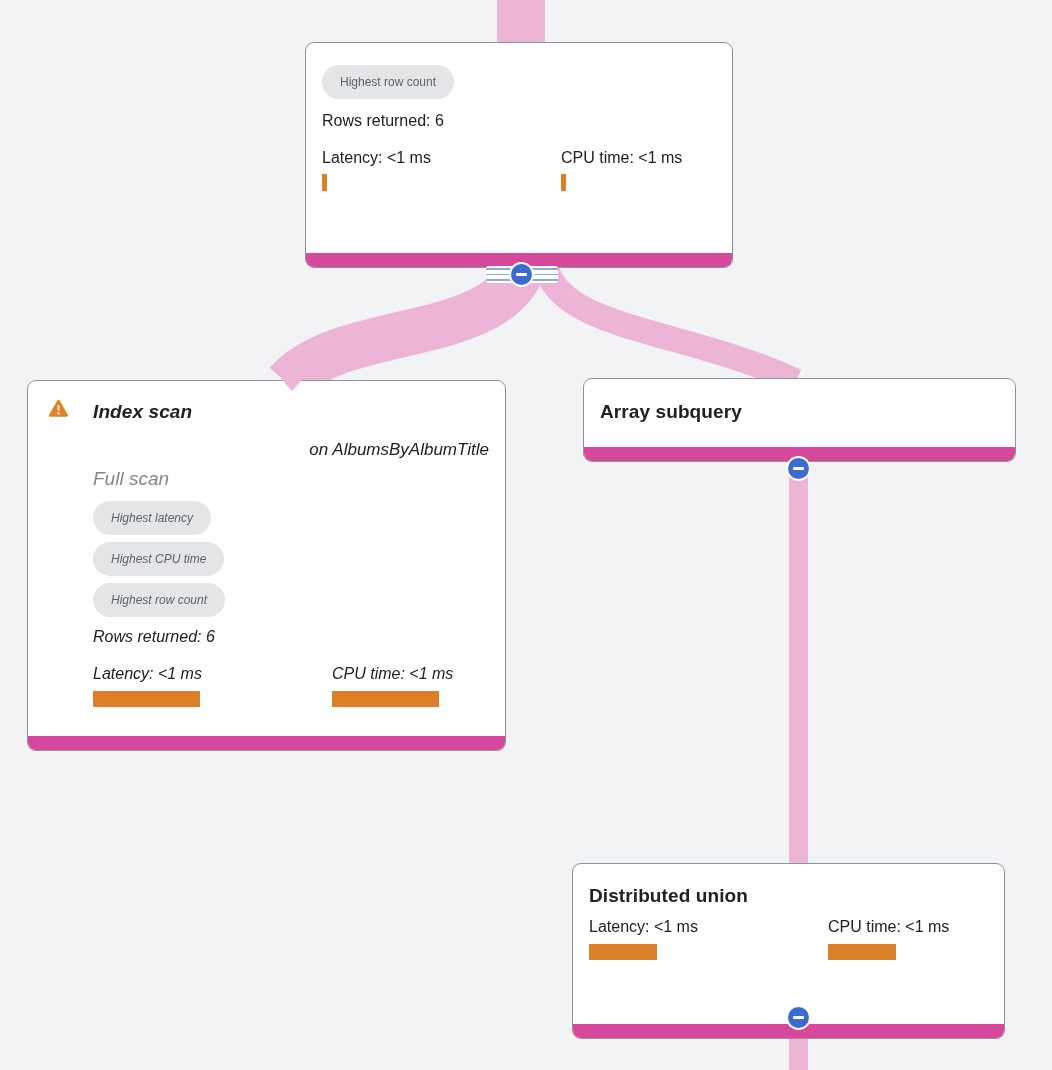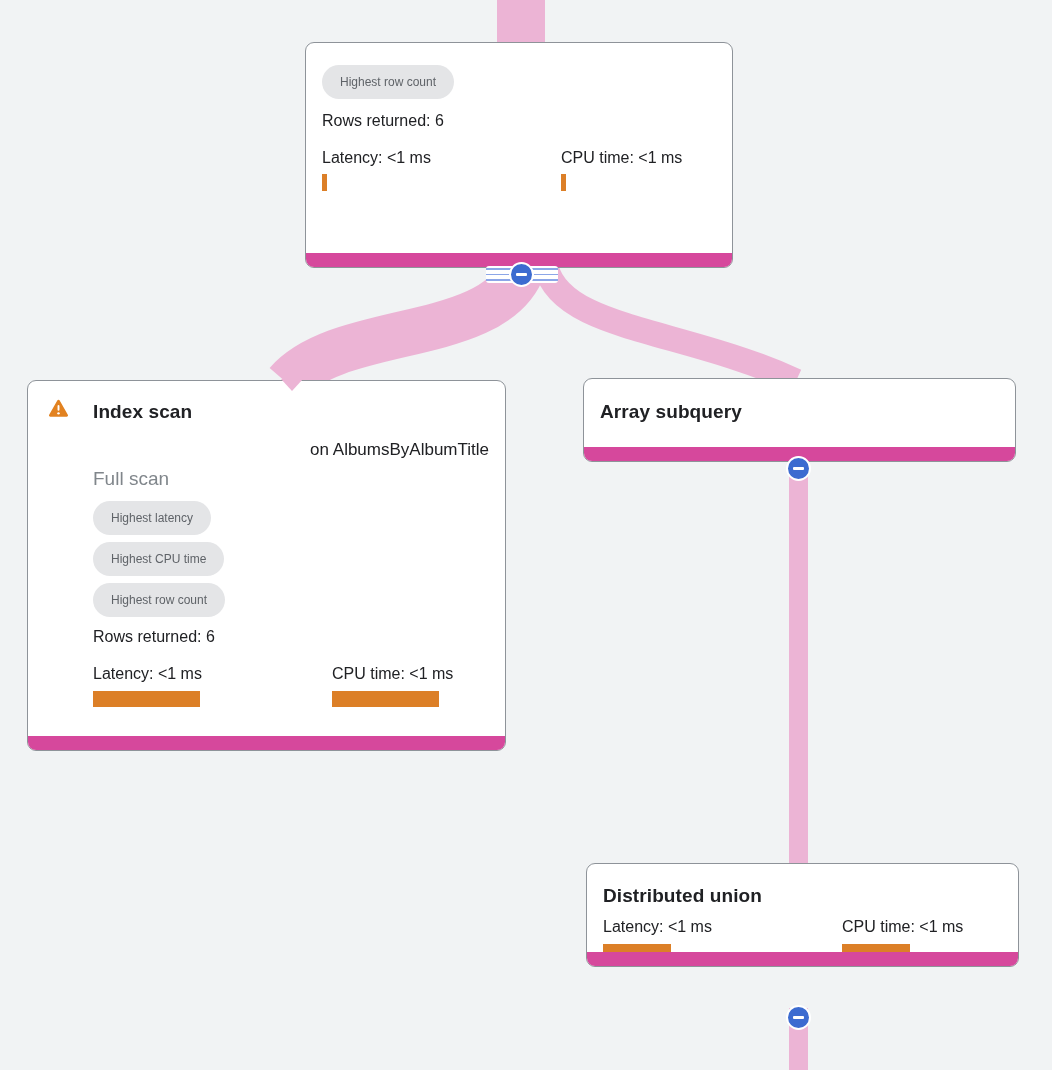--- a/index.html
+++ b/index.html
@@ -51,21 +51,21 @@
   .metric-label { font-size: 16px; line-height: 22px; color: var(--text-primary); }
   .bar { background: var(--bar-orange); height: 16px; margin-top: 6px; }
   .bar.tick { height: 17px; margin-top: 5px; }
 
   
   .n-serialize .node-title { margin-top: 6px; }
   .n-serialize .pill-wrap { margin-top: 10px; }
   .n-serialize .rows-line { margin-top: 11px; }
   .n-serialize .metrics { margin-top: 15px; }
 
-  .n-index { padding: 14px 16px 0 20px; }
+  .n-index { padding: 14px 16px 0 20px; font-style: italic; }
   .n-index .head { display: flex; align-items: flex-start; }
   .n-index .warn { flex: none; margin-top: 4px; width: 21px; }
   .n-index .node-title { margin-left: 24px; margin-top: 4px; }
   .n-index .body { margin-left: 45px; }
   .n-index .pill-wrap { margin-top: 10px; }
   .n-index .rows-line { margin-top: 9px; }
   .n-index .metrics { margin-top: 15px; }
 
   .n-array .node-title { margin-top: 8px; }
 
@@ -160,21 +160,21 @@
     <div class="node-strip"></div>
   </div>
 
   <div class="node n-array" style="left:583px; top:378px; width:433px; height:84px;">
     <div class="node-pad">
       <div class="node-title">Array subquery</div>
     </div>
     <div class="node-strip"></div>
   </div>
 
-  <div class="node n-dist" style="left:586px; top:863px; width:433px; height:104px;">
+  <div class="node n-dist" style="left:572px; top:863px; width:433px; height:176px;">
     <div class="node-pad">
       <div class="node-title">Distributed union</div>
       <div class="metrics">
         <div class="metric-col1">
           <div class="metric-label">Latency: &lt;1 ms</div>
           <div class="bar" style="width: 68px;"></div>
         </div>
         <div>
           <div class="metric-label">CPU time: &lt;1 ms</div>
           <div class="bar" style="width: 68px;"></div>

